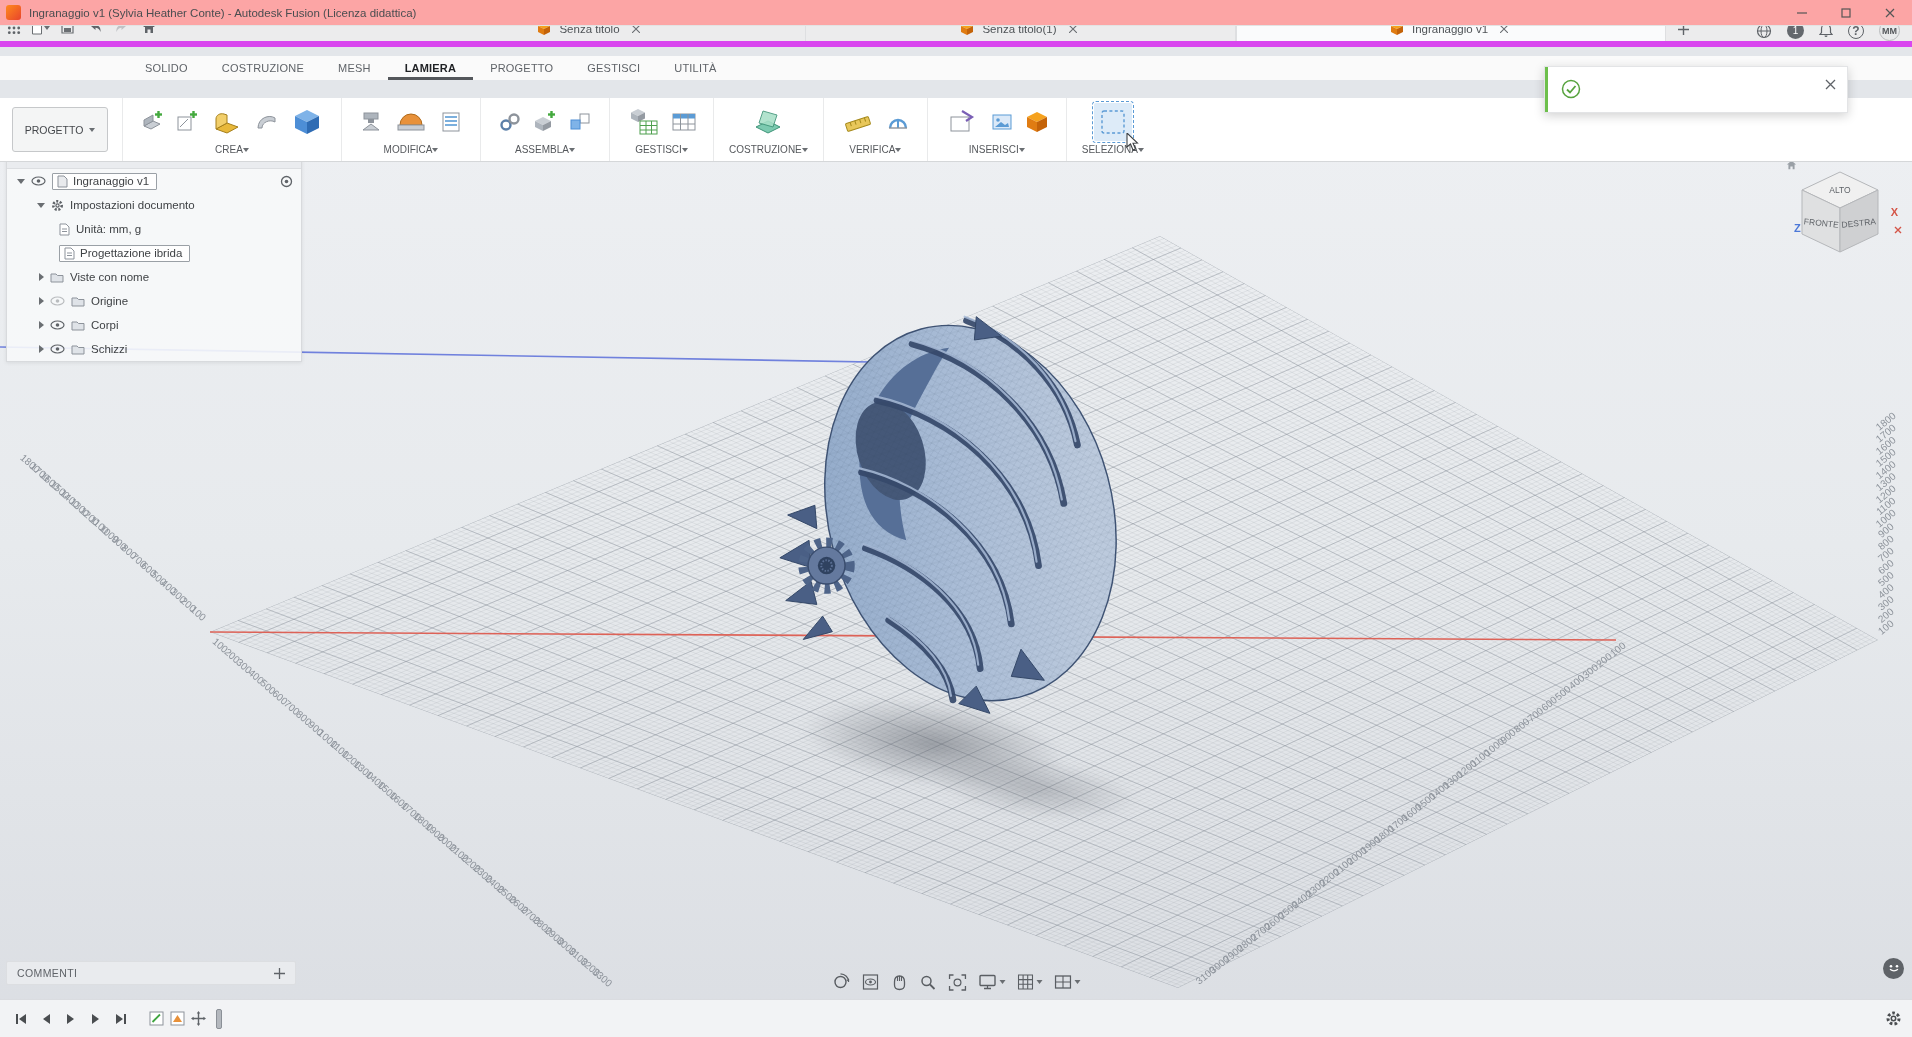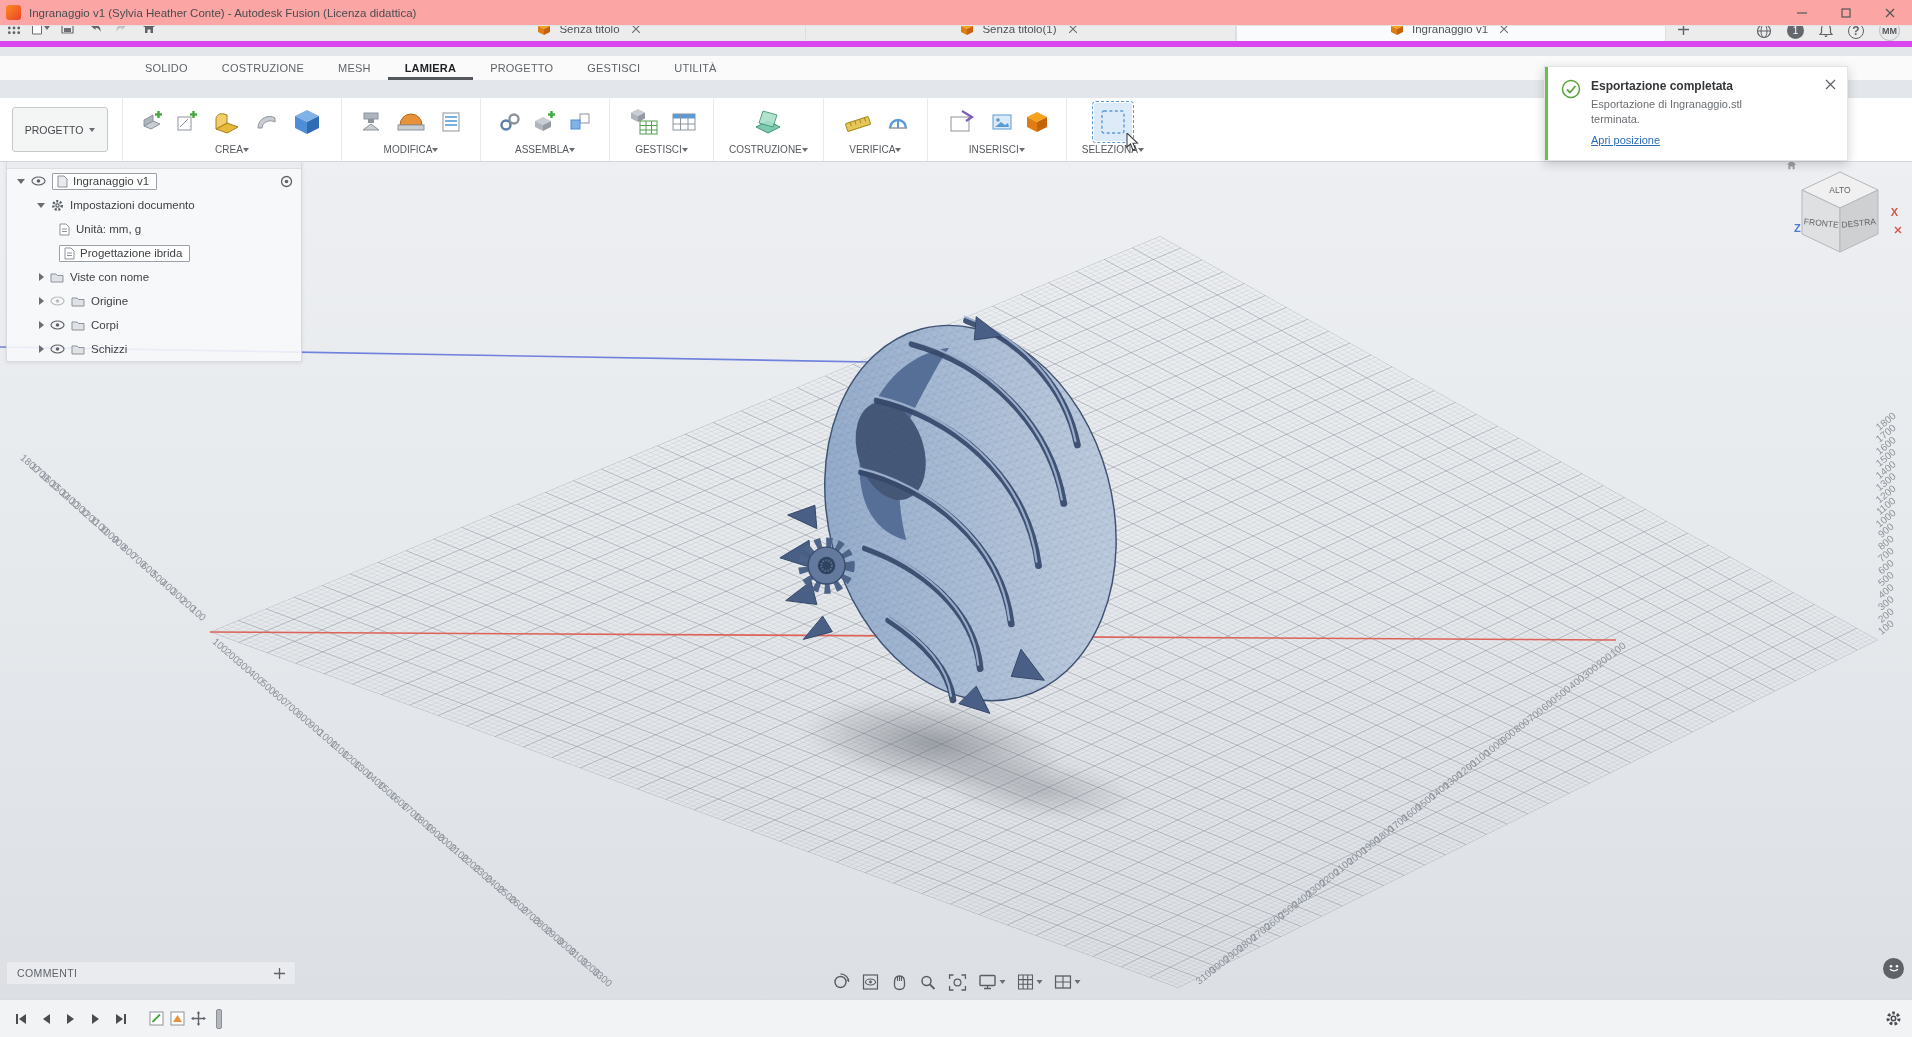--- a/index.html
+++ b/index.html
@@ -1173,25 +1173,20 @@
   </div>
 </div>
 
 <div class="toast">
   <span>
     <svg width="20" height="20" viewBox="0 0 20 20">
         <circle cx="10" cy="10" r="8.5" fill="none" stroke="#57a33e" stroke-width="1.5"></circle>
         <path d="M6 10.5 L9 13.5 L14.5 7" fill="none" stroke="#57a33e" stroke-width="1.8"></path>
       </svg>
   </span>
-  <div>
-    <div class="ttitle">Esportazione completata</div>
-    <div class="tbody">Esportazione di Ingranaggio.stl terminata.</div>
-    <a class="tlink" href="#">Apri posizione</a>
-  </div>
   <span class="tclose">
       <svg width="11" height="11">
         <path d="M1 1 L10 10 M10 1 L1 10" stroke="#5f6368" stroke-width="1.3"></path>
       </svg>
     </span>
 </div>
 
 <div class="viewcube">
   <span class="vc-home">
     <svg width="11" height="10" viewBox="0 0 14 13">

